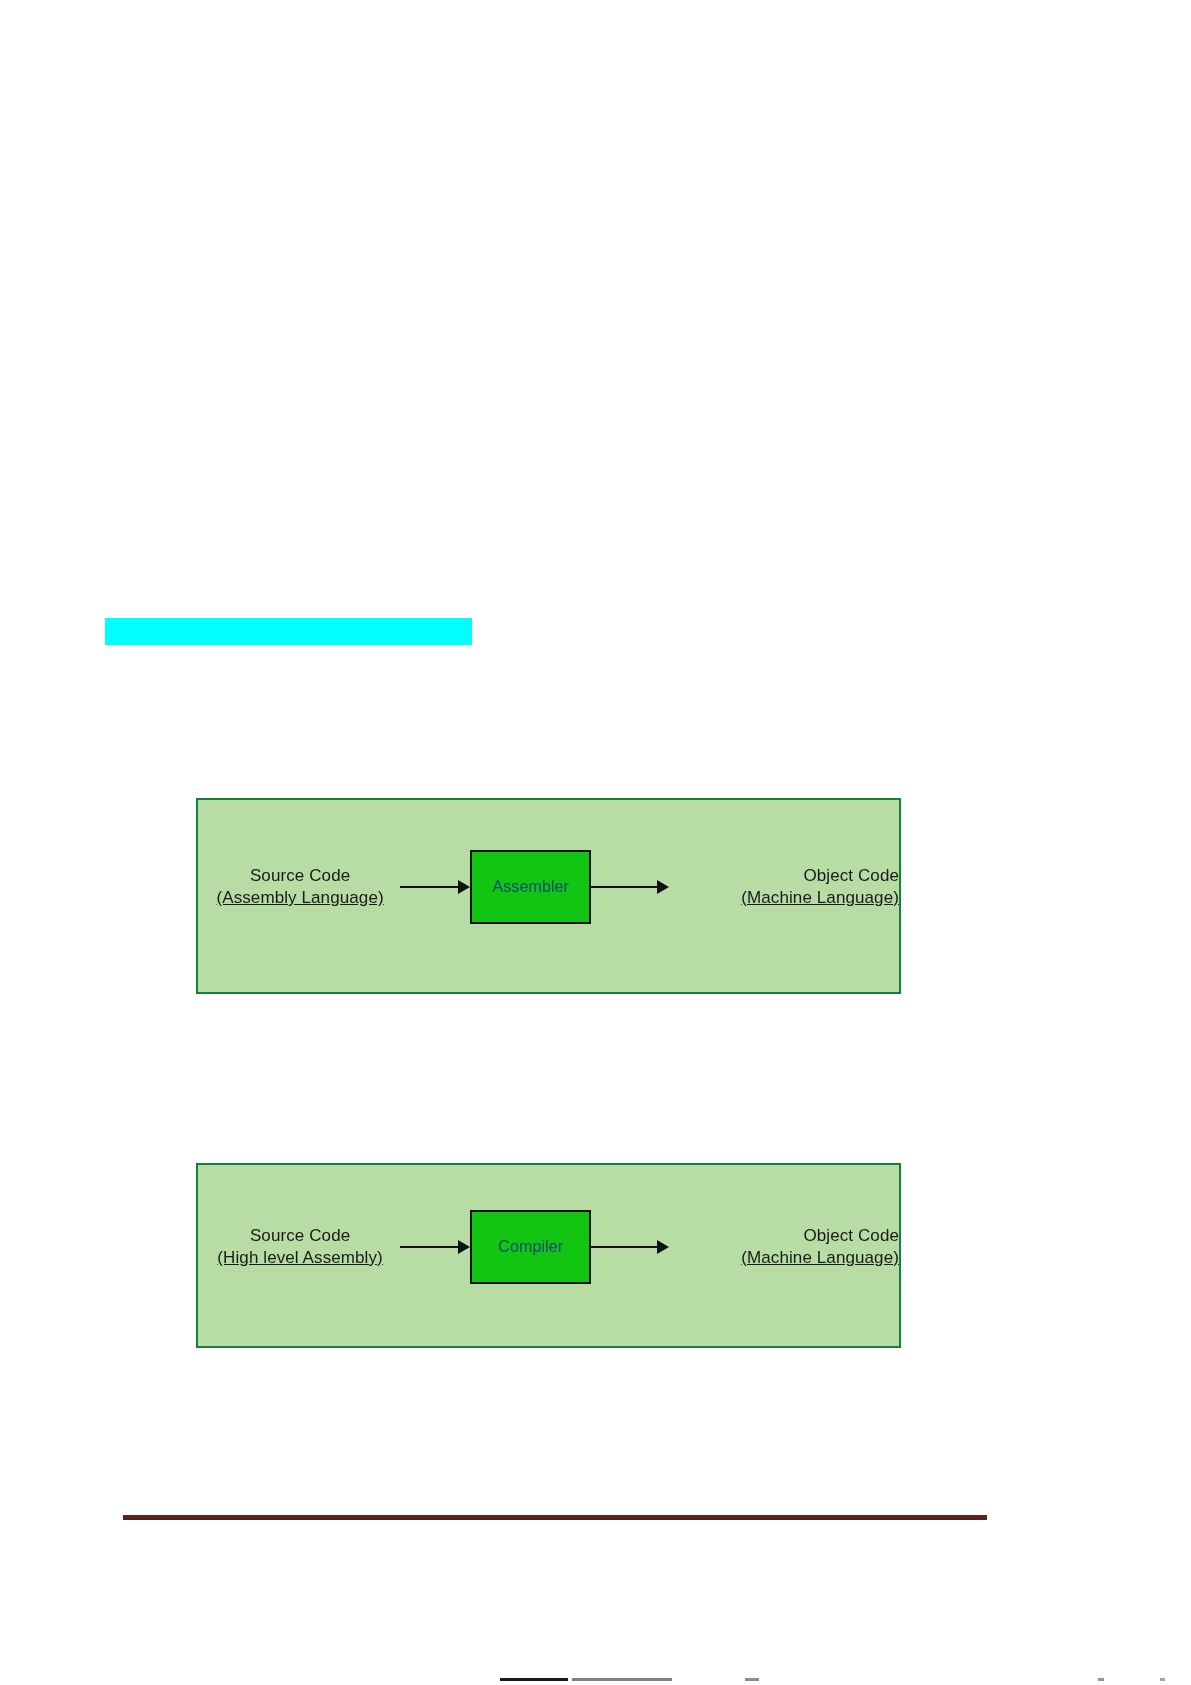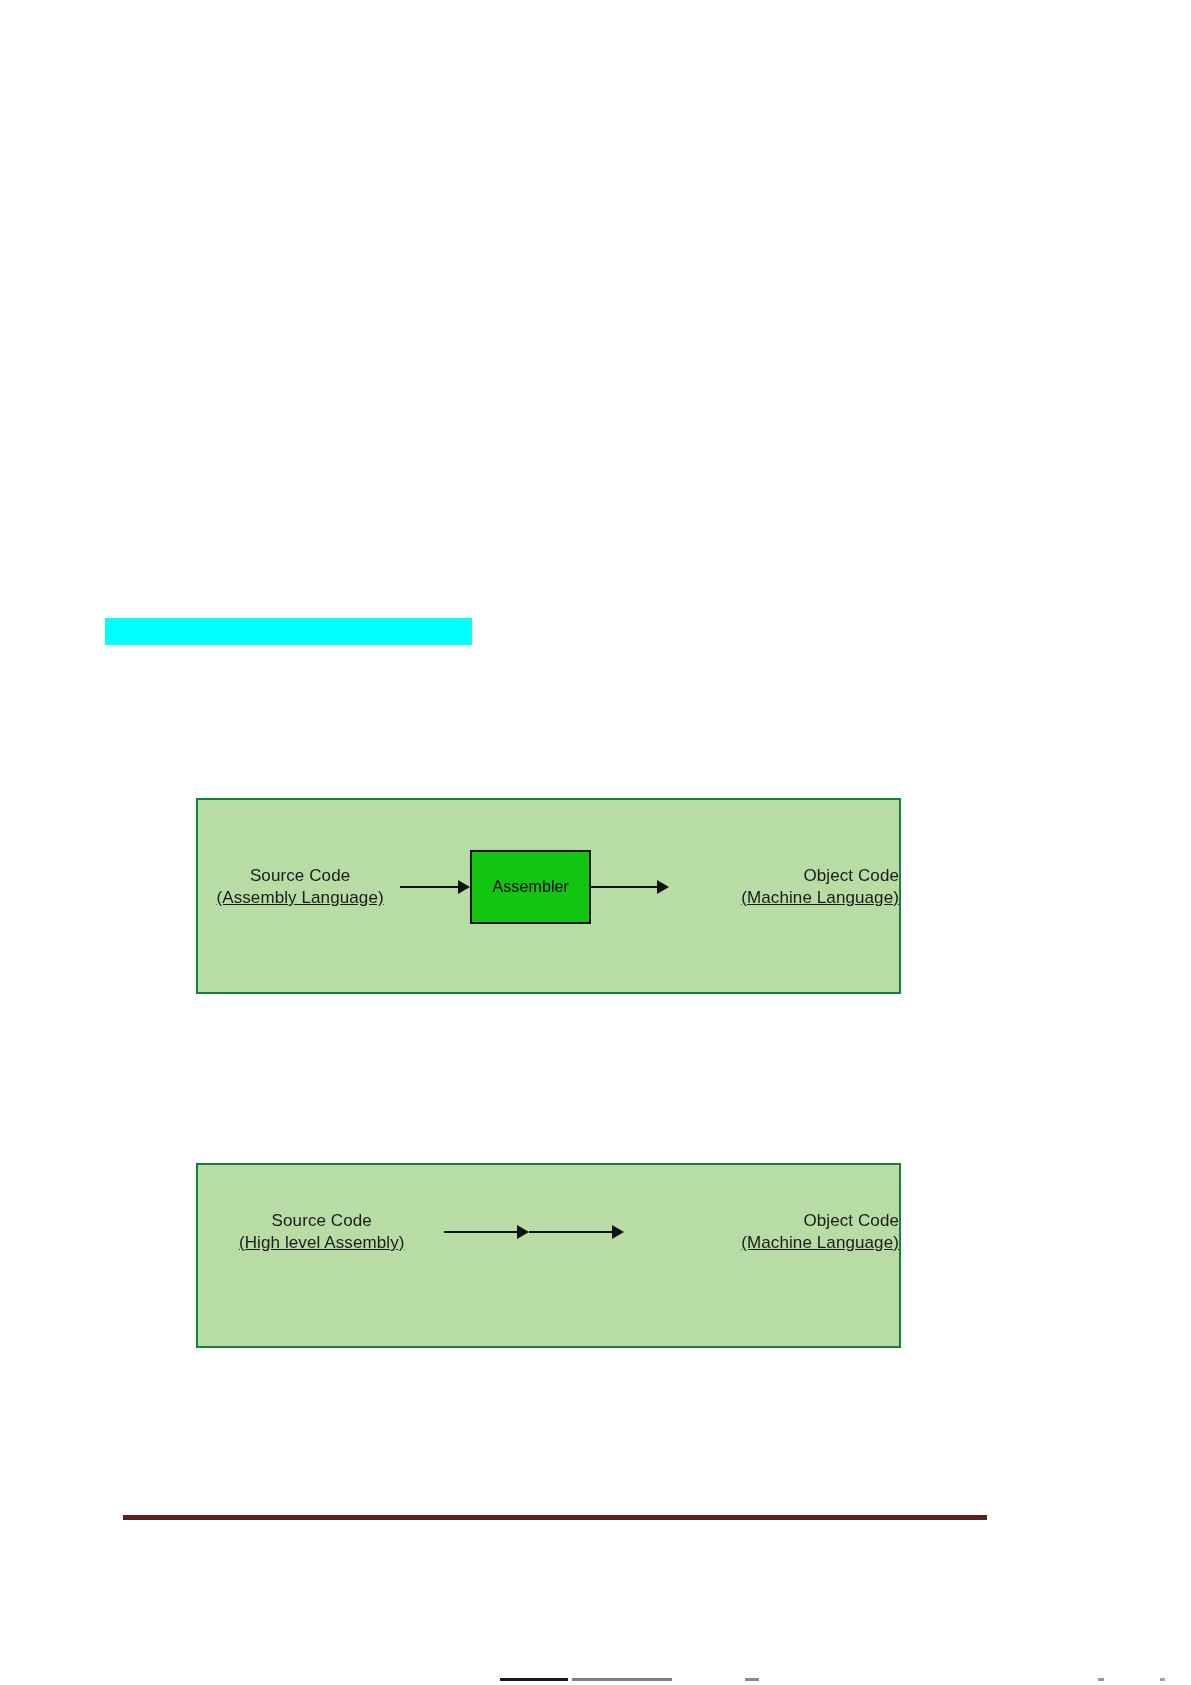--- a/index.html
+++ b/index.html
@@ -112,21 +112,21 @@
   .process-box {
     width: 148px;
     height: 74px;
     background: #12c512;
     border: 2px solid #111111;
     box-sizing: border-box;
     display: flex;
     align-items: center;
     justify-content: center;
     font-size: 16px;
-    color: #000000;
+    color: #0c4a6e;
     letter-spacing: 0.1px;
   }
 
   
   .footer-rule {
     position: absolute;
     left: 123px;
     top: 1515px;
     width: 864px;
     height: 5px;
@@ -195,20 +195,21 @@
     <div class="flow-label label-left">
       <span class="l1">Source Code</span>
       <span class="l2">(High level Assembly)</span>
     </div>
 
     <div class="arrow arrow-1">
       <span class="shaft"></span>
       <span class="head"></span>
     </div>
 
+    <div class="process-box">Compiler</div>
 
     <div class="arrow arrow-2">
       <span class="shaft"></span>
       <span class="head"></span>
     </div>
 
     <div class="flow-label label-right">
       <span class="l1">Object Code</span>
       <span class="l2">(Machine Language)</span>
     </div>

